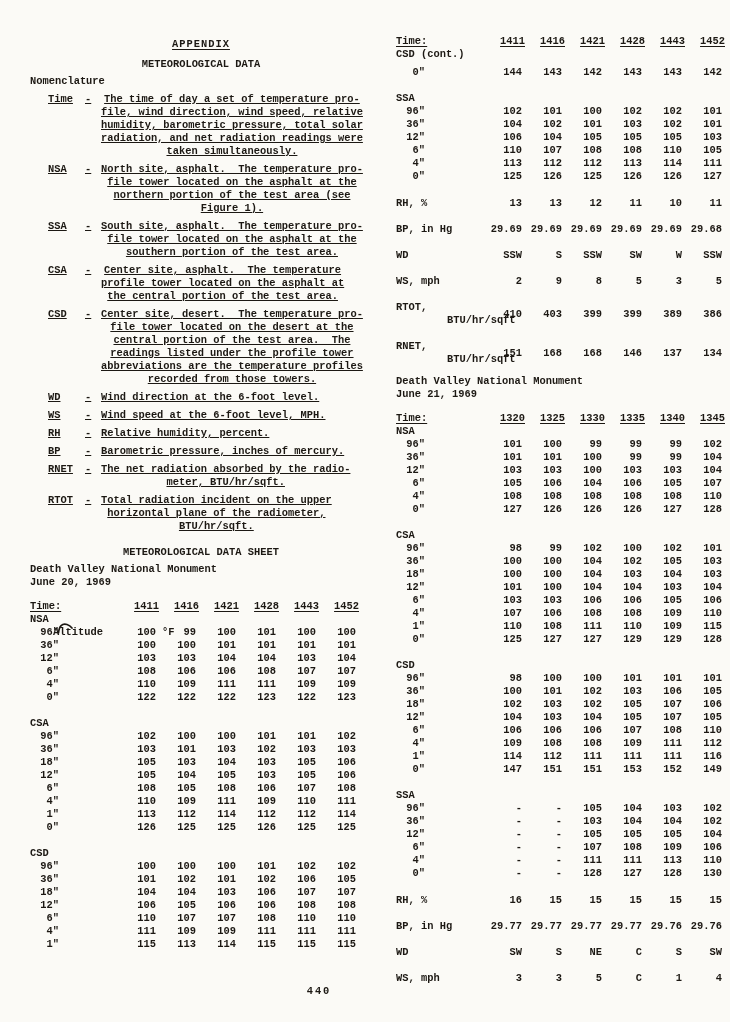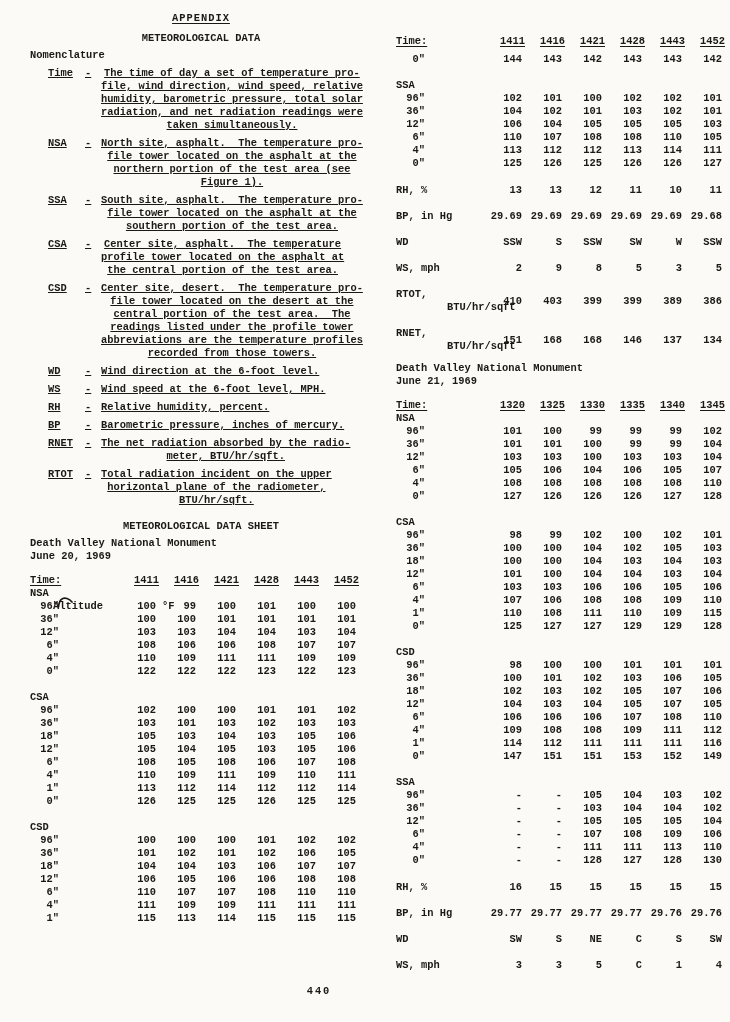--- a/index.html
+++ b/index.html
@@ -8,21 +8,21 @@
     position:relative;
     background:#fbfaf6;
     color:#1c1813;
     font-family:"Liberation Mono","DejaVu Sans Mono",monospace;
     font-weight:700;
     font-size:10.4px;
     line-height:13px;
     overflow:hidden;
   }
   .col { position:absolute; top:0; }
-  .col-left  { left:30px;  width:342px; padding-top:12px; }
+  .col-left  { left:30px;  width:342px; padding-top:38px; }
   .col-right { left:396px; width:332px; padding-top:24px; }
 
   .center { text-align:center; }
   .uline  { text-decoration:underline; text-underline-offset:2px; text-decoration-thickness:1px; }
 
   .app-title { margin-bottom:7px; letter-spacing:1px; }
   .app-sub   { margin-bottom:4px; }
   .nomen-h   { margin-bottom:4px; }
 
   .entry { display:flex; margin-top:5px;text-decoration:underline; }
@@ -359,20 +359,21 @@
       <div class="dgrid thead">
         <span class="cell lbl"><span class="uline">Time:</span></span>
         <span class="cell val"><span class="uline">1411</span></span>
         <span class="cell val"><span class="uline">1416</span></span>
         <span class="cell val"><span class="uline">1421</span></span>
         <span class="cell val"><span class="uline">1428</span></span>
         <span class="cell val"><span class="uline">1443</span></span>
         <span class="cell val"><span class="uline">1452</span></span>
       </div>
       <div class="contwrap">
+        <div class="secname">CSD (cont.)</div>
         <div class="dgrid drow cont0">
           <span class="cell lbl"><span class="inch">0"</span></span>
           <span class="cell val"><span>144</span></span>
           <span class="cell val"><span>143</span></span>
           <span class="cell val"><span>142</span></span>
           <span class="cell val"><span>143</span></span>
           <span class="cell val"><span>143</span></span>
           <span class="cell val"><span>142</span></span>
         </div>
       </div>

